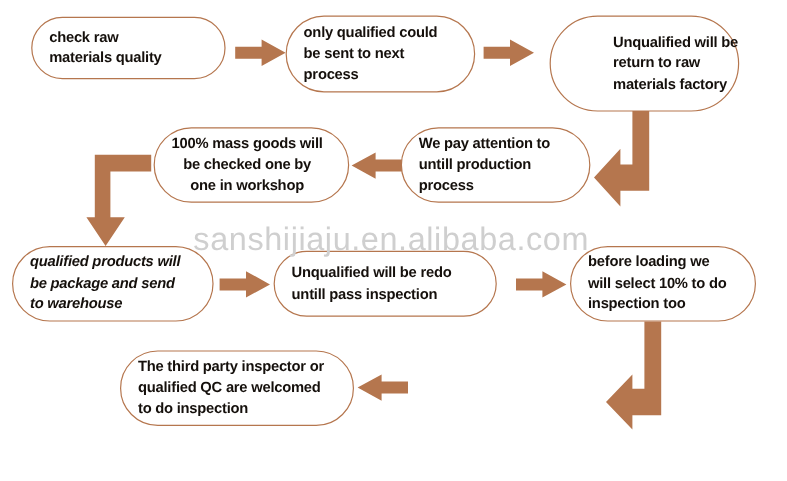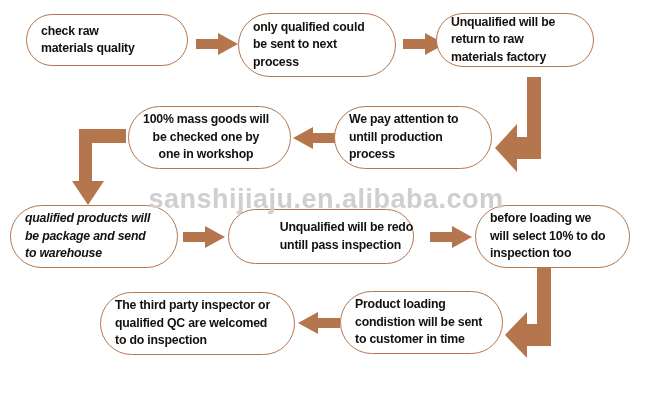--- a/index.html
+++ b/index.html
@@ -54,21 +54,21 @@
   }
   
   #watermark {
     position: absolute;
     left: 0;
     top: 184px;
     width: 652px;
     text-align: center;
     font-family: "Liberation Sans", sans-serif;
     font-size: 27px;
-    font-weight: 700;
+    font-weight: 400;
     letter-spacing: 0.5px;
     color: #cfcfcf;
     z-index: 5;
     pointer-events: none;
     white-space: nowrap;
   }
 </style>
 </head>
 <body>
 
@@ -90,21 +90,21 @@
 be sent to next
 process</span>
   </div>
 
   <div class="arrow-h" style="left:403px; top:33px; width:42px; height:22px;">
     <svg width="42" height="22" viewBox="0 0 42 22">
       <path d="M0,6 L22,6 L22,0 L42,11 L22,22 L22,16 L0,16 Z" fill="#b5764e"></path>
     </svg>
   </div>
 
-  <div class="node" style="left:436px; top:13px; width:158px; height:54px;">
+  <div class="node" style="left:458px; top:13px; width:158px; height:80px;justify-content:flex-end;">
     <span class="node-text">Unqualified will be
 return to raw
 materials factory</span>
   </div>
 
   <div class="arrow-elbow" style="left:495px; top:77px; width:46px; height:95px;">
     <svg width="46" height="95" viewBox="0 0 46 95">
       <path d="M32,0 L46,0 L46,82 L22,82 L22,95 L0,71 L22,47 L22,60 L32,60 Z" fill="#b5764e"></path>
     </svg>
   </div>
@@ -140,21 +140,21 @@
 be package and send
 to warehouse</span>
   </div>
 
   <div class="arrow-h" style="left:183px; top:226px; width:42px; height:22px;">
     <svg width="42" height="22" viewBox="0 0 42 22">
       <path d="M0,6 L22,6 L22,0 L42,11 L22,22 L22,16 L0,16 Z" fill="#b5764e"></path>
     </svg>
   </div>
 
-  <div class="node" style="left:228px; top:209px; width:186px; height:55px;justify-content:flex-end;">
+  <div class="node" style="left:228px; top:209px; width:186px; height:55px;">
     <span class="node-text">Unqualified will be redo
 untill pass inspection</span>
   </div>
 
   <div class="arrow-h" style="left:430px; top:226px; width:42px; height:22px;">
     <svg width="42" height="22" viewBox="0 0 42 22">
       <path d="M0,6 L22,6 L22,0 L42,11 L22,22 L22,16 L0,16 Z" fill="#b5764e"></path>
     </svg>
   </div>
 
@@ -175,19 +175,14 @@
 qualified QC are welcomed
 to do inspection</span>
   </div>
 
   <div class="arrow-h" style="left:298px; top:312px; width:42px; height:22px;">
     <svg width="42" height="22" viewBox="0 0 42 22">
       <path d="M42,6 L20,6 L20,0 L0,11 L20,22 L20,16 L42,16 Z" fill="#b5764e"></path>
     </svg>
   </div>
 
-  <div class="node" style="left:340px; top:291px; width:163px; height:63px;">
-    <span class="node-text">Product loading
-condistion will be sent
-to customer in time</span>
-  </div>
 
 </div>
 
 </body></html>

